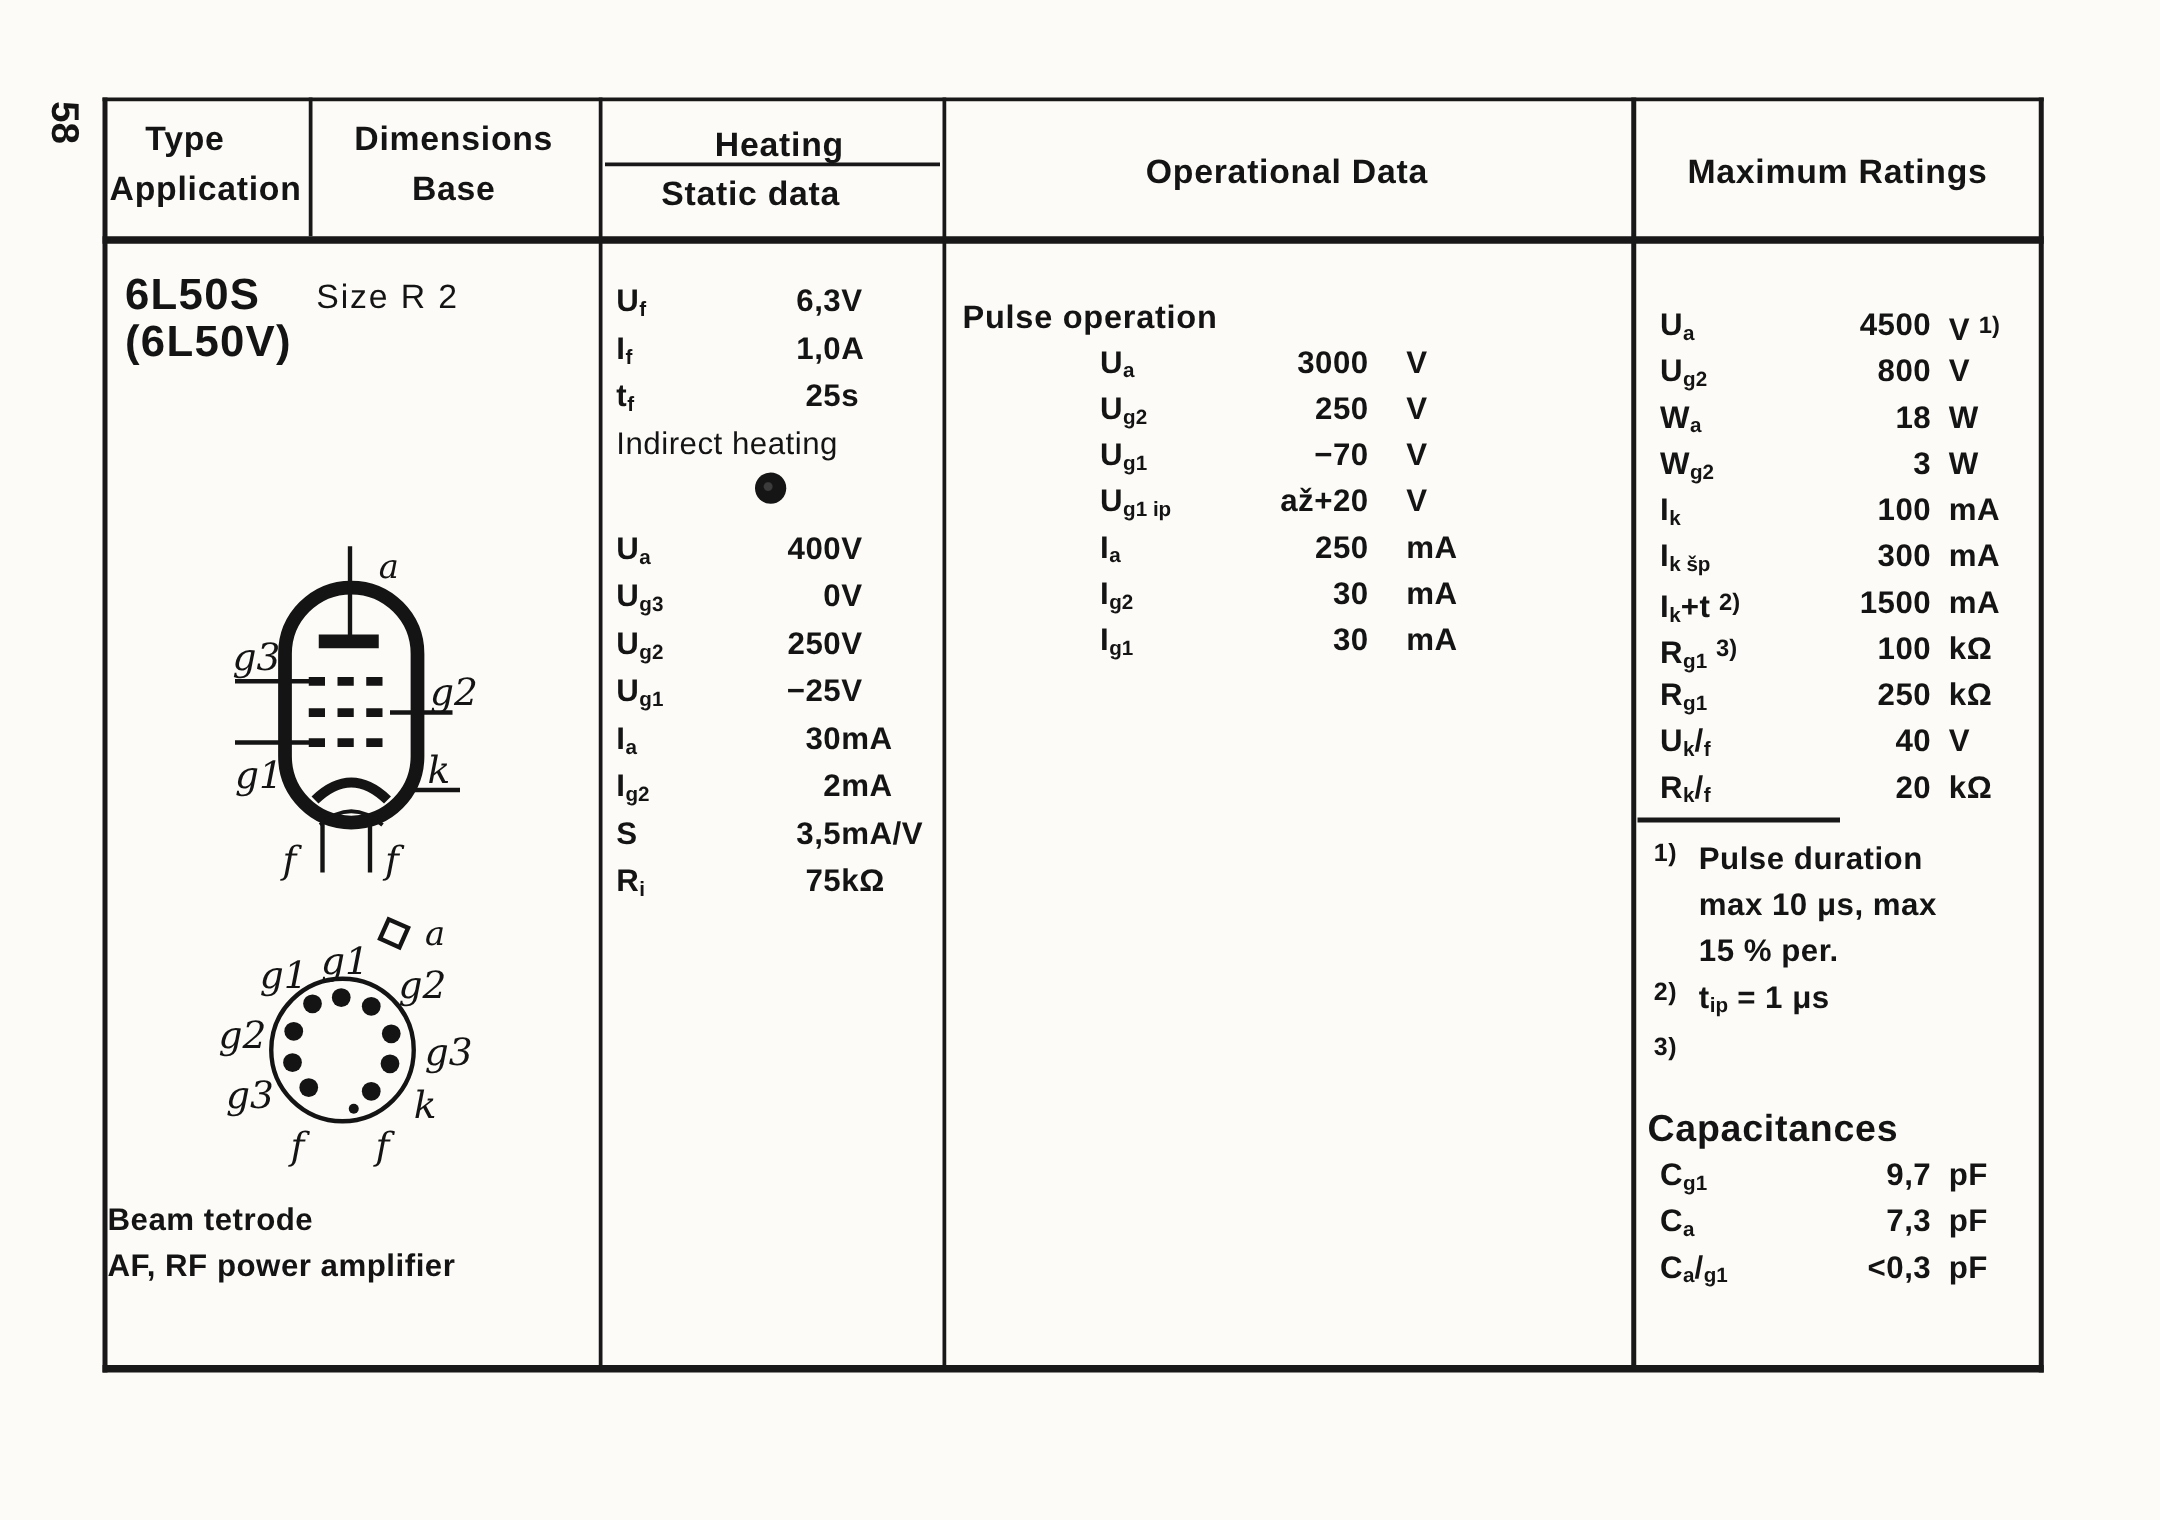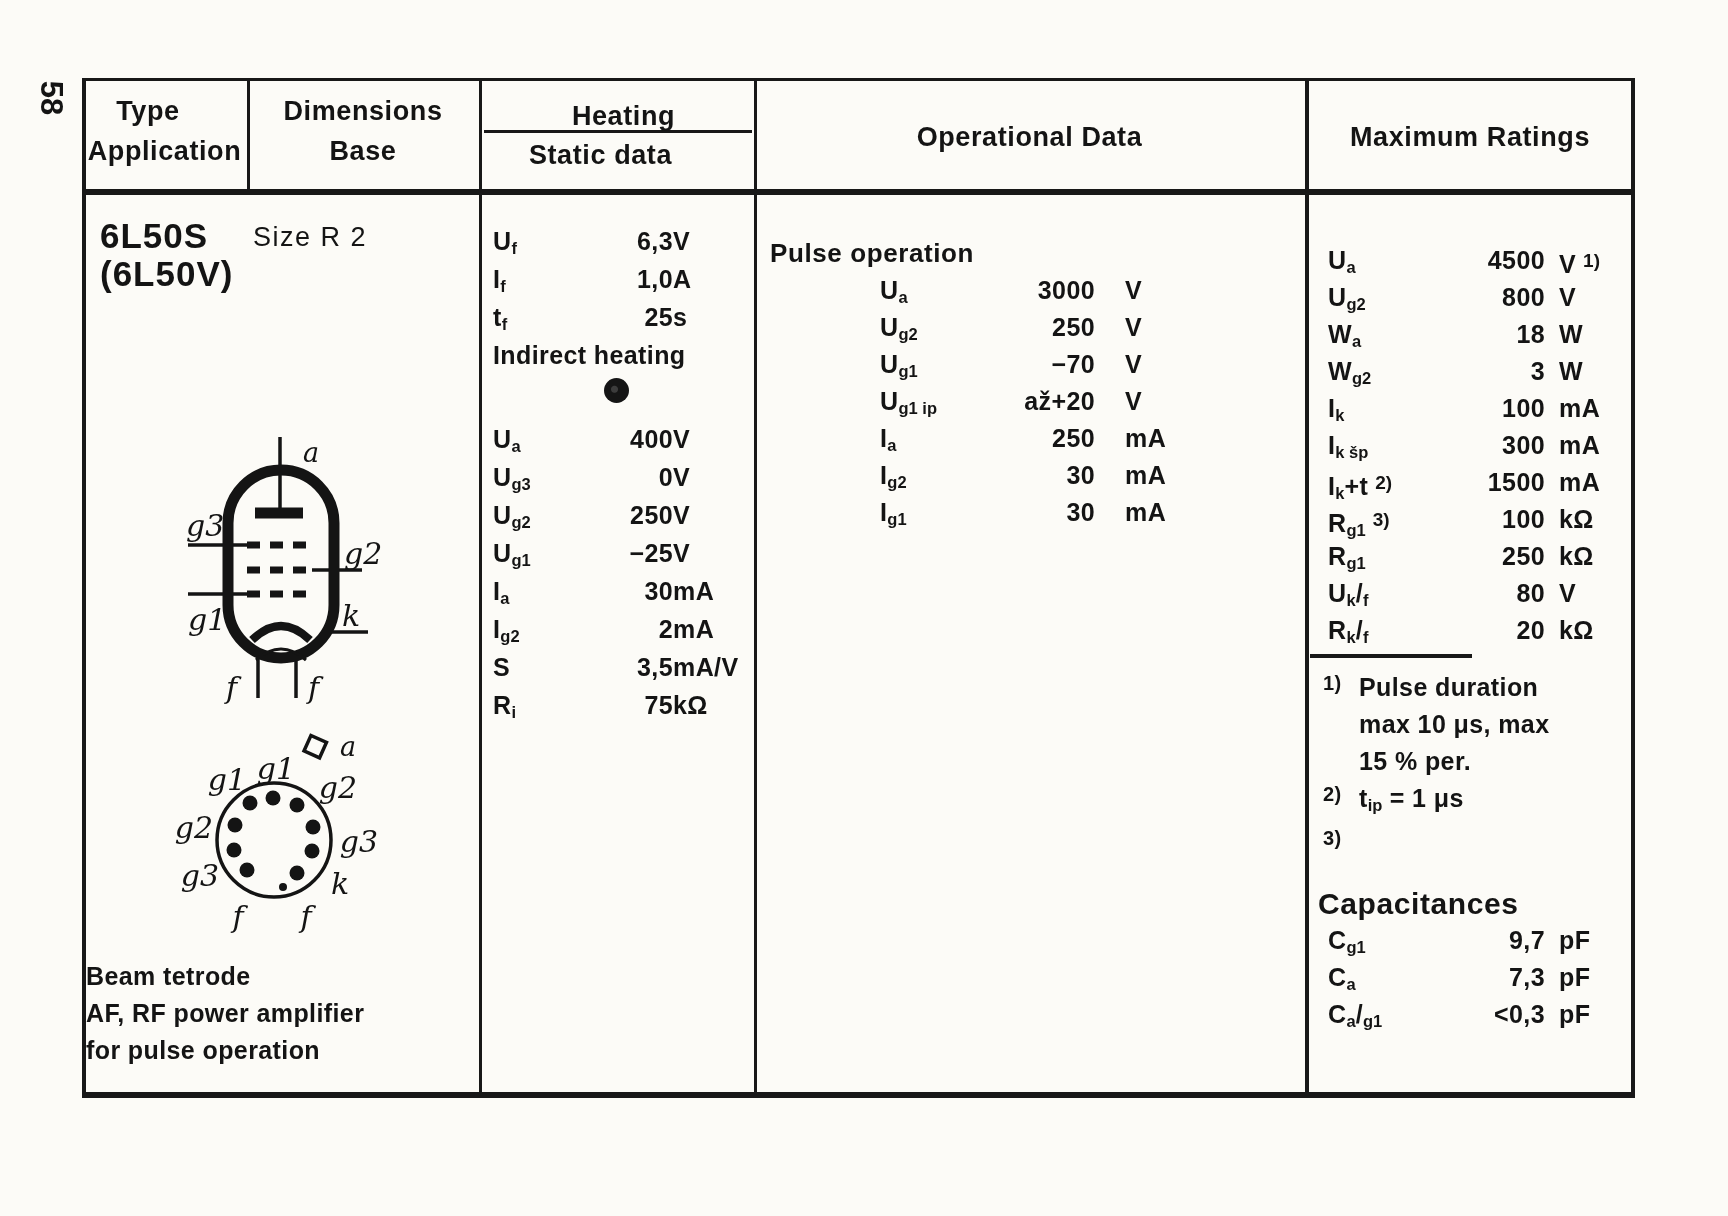--- a/index.html
+++ b/index.html
@@ -15,21 +15,21 @@
   .rh{grid-template-columns:96px 84px 1fr;padding-left:14px;height:38px;line-height:38px}
   .ro{grid-template-columns:130px 85px 1fr;padding-left:126px;height:37px;line-height:37px}
   .ro .unit{padding-left:30px}
   .rm{grid-template-columns:122px 95px 1fr;padding-left:23px;height:37px;line-height:37px}
   .rm .unit{padding-left:14px}
   .val{text-align:right;white-space:nowrap}
   .unit{text-align:left;white-space:nowrap}
   .lbl{white-space:nowrap}
   sub{font-size:.66em;vertical-align:-0.24em;letter-spacing:0}
   .fnm{font-size:.76em;vertical-align:.3em;margin-left:7px;letter-spacing:0}
-  .nrow{padding-left:14px;height:38px;line-height:38px;font-weight:700;font-size:25px;letter-spacing:.4px}
+  .nrow{padding-left:14px;height:38px;line-height:38px;font-weight:400;font-size:25px;letter-spacing:.4px}
   .ophead{padding-left:16px;height:37px;line-height:37px;font-weight:700;font-size:26px;letter-spacing:.6px}
   .colhead{padding-left:13px;height:37px;line-height:37px;font-weight:700;font-size:30px;letter-spacing:.6px}
   .fn{display:grid;grid-template-columns:36px 1fr;padding-left:18px;
       font-weight:700;font-size:25px;line-height:37px;letter-spacing:.4px}
   .fn .mk{display:inline-block;font-size:20px;transform:translateY(-6px)}
   .fl{display:block;white-space:nowrap}
   .dot{position:absolute;left:604px;top:378px;width:25px;height:25px;border-radius:50%;
        background:radial-gradient(circle at 42% 45%, #3c3c3c 0 3px, #151515 4px)}
   .name{position:absolute;font-size:35px;font-weight:700;letter-spacing:1px}
   .size{position:absolute;font-size:27px;font-weight:400;letter-spacing:1.5px}
@@ -123,21 +123,20 @@
     <text class="dl" x="359" y="852" text-anchor="middle">g3</text>
     <text class="dl" x="200" y="886" text-anchor="middle">g3</text>
     <text class="dl" x="340" y="894" text-anchor="middle">k</text>
     <text class="dl" x="238" y="927" text-anchor="middle">f</text>
     <text class="dl" x="306" y="927" text-anchor="middle">f</text>
   </svg>
 
   <div class="desc" style="left:86px;top:958px">
     <span>Beam tetrode</span>
     <span>AF, RF power amplifier</span>
-    <span>for pulse operation</span>
   </div>
 
   <div class="dot"></div>
   <div class="abs" style="left:479px;top:192px;width:275px">
     <div style="height:30px"></div>
     <div class="row rh">
       <span class="lbl"><span>U</span><sub>f</sub></span>
       <span class="val">6,3</span>
       <span class="unit">V</span>
     </div>
@@ -277,21 +276,21 @@
       <span class="val">100</span>
       <span class="unit">kΩ</span>
     </div>
     <div class="row rm">
       <span class="lbl"><span>R</span><sub>g1</sub></span>
       <span class="val">250</span>
       <span class="unit">kΩ</span>
     </div>
     <div class="row rm">
       <span class="lbl"><span>U</span><sub>k</sub><span>/</span><sub>f</sub></span>
-      <span class="val">80</span>
+      <span class="val">40</span>
       <span class="unit">V</span>
     </div>
     <div class="row rm">
       <span class="lbl"><span>R</span><sub>k</sub><span>/</span><sub>f</sub></span>
       <span class="val">20</span>
       <span class="unit">kΩ</span>
     </div>
     <div style="height:20px"></div>
     <div class="fn">
       <span><span class="mk">1)</span></span>

